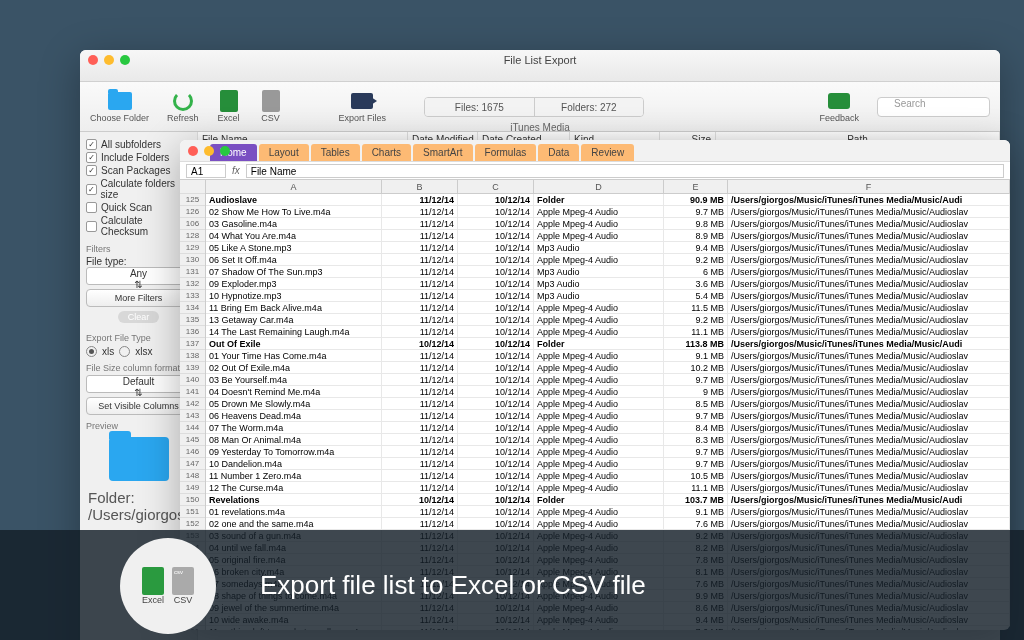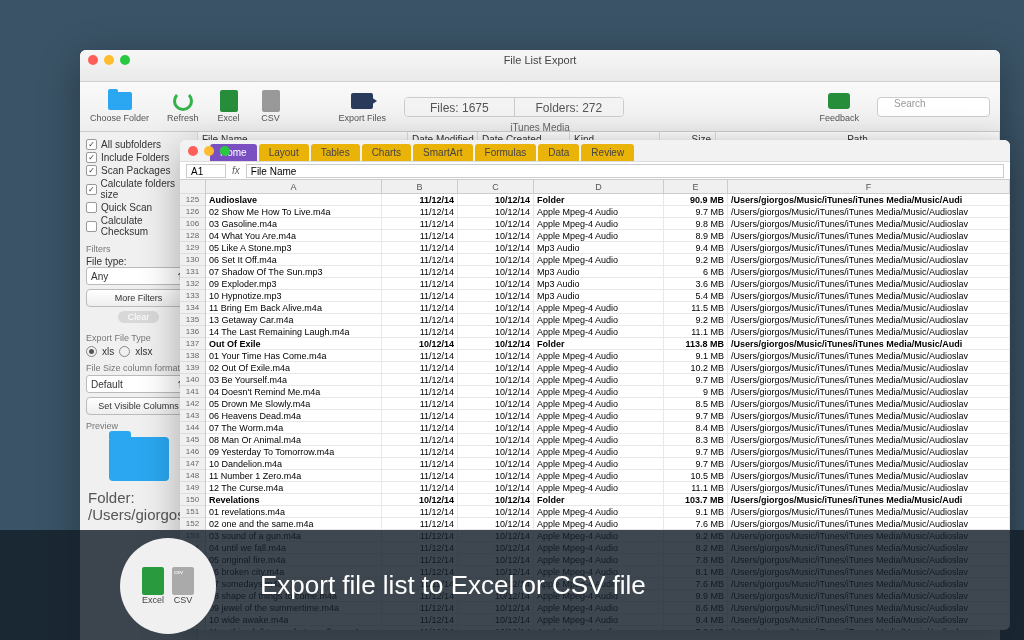--- a/index.html
+++ b/index.html
@@ -14,31 +14,31 @@
 .tool { display: flex; flex-direction: column; align-items: center; gap: 2px; cursor: pointer; }
 .tool-icon { width: 24px; height: 20px; display: flex; align-items: center; justify-content: center; font-size: 18px; }
 .folder-ic { width: 26px; height: 18px; background: #2aa7f0; border-radius: 2px; position: relative; }
 .folder-ic::before { content:""; position:absolute; top:-3px; left:0; width:10px; height:4px; background:#2aa7f0; border-radius:2px 2px 0 0; }
 .refresh-ic { width:20px; height:20px; border:3px solid #33b24a; border-radius:50%; border-top-color:transparent; }
 .excel-ic { width:18px; height:22px; background:#268e3a; border-radius:2px; }
 .csv-ic { width:18px; height:22px; background:#999; border-radius:2px; }
 .export-ic { width:22px; height:16px; background:#2a3a5a; border-radius:2px; position:relative; }
 .export-ic::after { content:""; position:absolute; right:-4px; top:4px; border-left:6px solid #2a3a5a; border-top:4px solid transparent; border-bottom:4px solid transparent; }
 .feedback-ic { width:22px; height:16px; background:#268e3a; border-radius:3px; }
-.stats { flex: 0 0 220px; display: flex; border: 1px solid #ccc; border-radius: 4px; overflow: hidden; font-size: 12px; height: 20px; }
+.stats { flex: 0 0 220px; display: flex; border: 1px solid #ccc; border-radius: 4px; overflow: hidden; font-size: 10px; height: 20px; margin-left: 20px; }
 .stats div { flex: 1; text-align: center; line-height: 20px; background: #f3f3f3; }
 .stats div:first-child { border-right: 1px solid #ccc; }
 .spacer { flex: 1; }
 .search { width: 113px; height: 20px; border: 1px solid #ccc; border-radius: 4px; font-size: 10px; padding: 0 16px; color: #999; background: #fff; position: relative; }
 .content { display: flex; height: calc(100% - 70px); font-size: 10px; color: #333; }
 .sidebar { width: 118px; background: #f0f0f0; border-right: 1px solid #ddd; padding: 6px; overflow: hidden; }
 .check-row { display: flex; align-items: center; gap: 4px; padding: 1px 0; font-size: 10px; }
 .check { width: 11px; height: 11px; border: 1px solid #999; border-radius: 2px; background: #fff; display: flex; align-items: center; justify-content: center; font-size: 8px; color: #333; }
 .sec-head { font-size: 9px; color: #777; margin: 6px 0 2px; }
-.select { width: 100%; height: 18px; border: 1px solid #bbb; border-radius: 3px; background: #fff; font-size: 10px; padding: 0 4px; display: flex; align-items: center; justify-content: space-between; }
+.select { width: 100%; height: 18px; border: 1px solid #bbb; border-radius: 3px; background: #fff; font-size: 10px; padding: 0 4px; display: flex; align-items: center; justify-content: space-between; flex-direction: column; }
 .btn { width: 100%; height: 18px; border: 1px solid #bbb; border-radius: 4px; background: linear-gradient(#fff,#eee); font-size: 9px; text-align: center; line-height: 16px; margin-top: 4px; }
 .clear-btn { background: #d8d8d8; border-radius: 9px; color: #fff; font-size: 9px; padding: 1px 10px; display: inline-block; margin: 4px auto; }
 .radio-row { display: flex; gap: 5px; align-items: center; font-size: 10px; margin: 3px 0; }
 .radio { width: 11px; height: 11px; border: 1px solid #888; border-radius: 50%; display: flex; align-items: center; justify-content: center; }
 .radio.on::after { content:""; width:5px; height:5px; background:#555; border-radius:50%; }
 .preview-ic { width: 60px; height: 44px; background: #2aa7f0; border-radius: 4px; margin: 6px auto; position: relative; }
 .preview-ic::before { content:""; position:absolute; top:-6px; left:0; width:22px; height:8px; background:#2aa7f0; border-radius:3px 3px 0 0; }
 .folder-path { font-size: 15px; color: #555; padding: 2px; }
 .table { flex: 1; background: #fff; overflow: hidden; }
 .thead { display: flex; background: linear-gradient(#fdfdfd,#efefef); border-bottom: 1px solid #ccc; font-size: 10px; height: 16px; line-height: 16px; }
@@ -46,21 +46,21 @@
 .c-name { flex: 0 0 210px; } .c-dm { flex: 0 0 70px; } .c-dc { flex: 0 0 92px; } .c-kind { flex: 0 0 90px; } .c-size { flex: 0 0 56px; text-align: right; } .c-path { flex: 1; text-align: center; }
 .trow { display: flex; height: 14px; line-height: 14px; font-size: 10px; border-bottom: 1px solid #f0f0f0; }
 .trow div { padding: 0 4px; white-space: nowrap; overflow: hidden; }
 .trow.bold { font-weight: bold; background: #fafafa; }
 .rn-ic { width: 10px; height: 10px; background: #e8a050; border-radius: 2px; display: inline-block; margin-right: 3px; vertical-align: middle; }
 .rn-ic.f { background: #5aa0e0; }
 
 .excel-window { left: 180px; top: 140px; width: 830px; height: 490px; background: #fff; }
 .excel-tb { height: 22px; background: #f2f2f2; position: relative; border-bottom: 1px solid #ddd; }
 .ribbon { display: flex; gap: 2px; padding: 4px 30px 0; font-size: 10px; }
-.rtab { padding: 3px 10px; background: #eab308; border-radius: 3px 3px 0 0; color: #444; }
+.rtab { padding: 3px 10px; background: #fdba74; border-radius: 3px 3px 0 0; color: #444; }
 .rtab.active { background: #7a4fc2; color: #fff; }
 .cellbar { height: 18px; border-bottom: 1px solid #ccc; display: flex; align-items: center; font-size: 10px; padding: 0 6px; gap: 6px; }
 .cellref { width: 40px; border: 1px solid #ccc; padding: 0 4px; height: 14px; line-height: 14px; }
 .fx { font-style: italic; color: #666; }
 .cellval { flex: 1; border: 1px solid #ccc; height: 14px; line-height: 14px; padding: 0 4px; }
 .grid { display: flex; font-size: 9px; overflow: hidden; }
 .rownums { width: 26px; background: #f0f0f0; border-right: 1px solid #ccc; }
 .rownums div { height: 12px; line-height: 12px; text-align: center; border-bottom: 1px solid #ddd; color: #666; font-size: 8px; }
 .gcols { flex: 1; }
 .chead { display: flex; background: #f0f0f0; height: 14px; }

